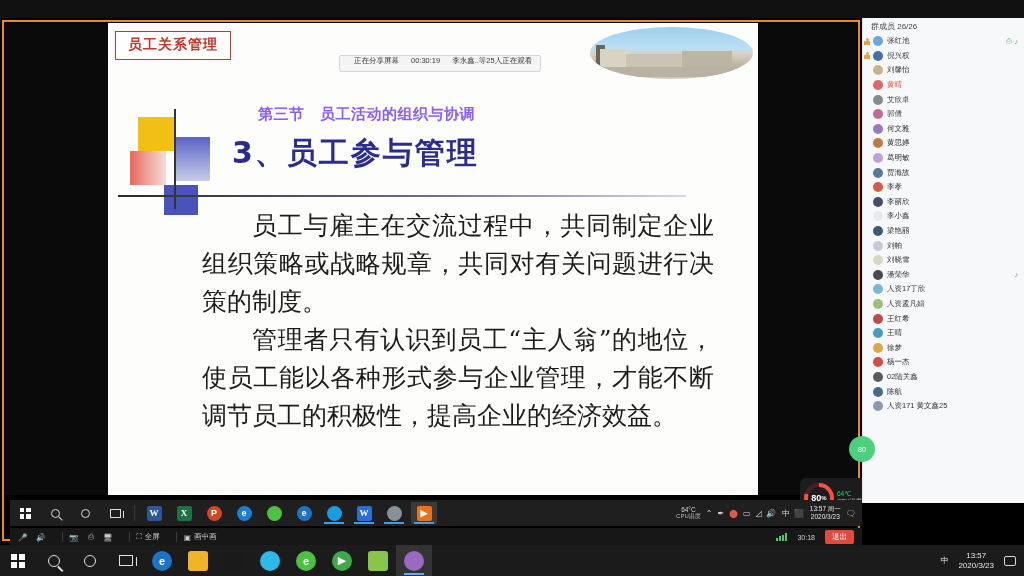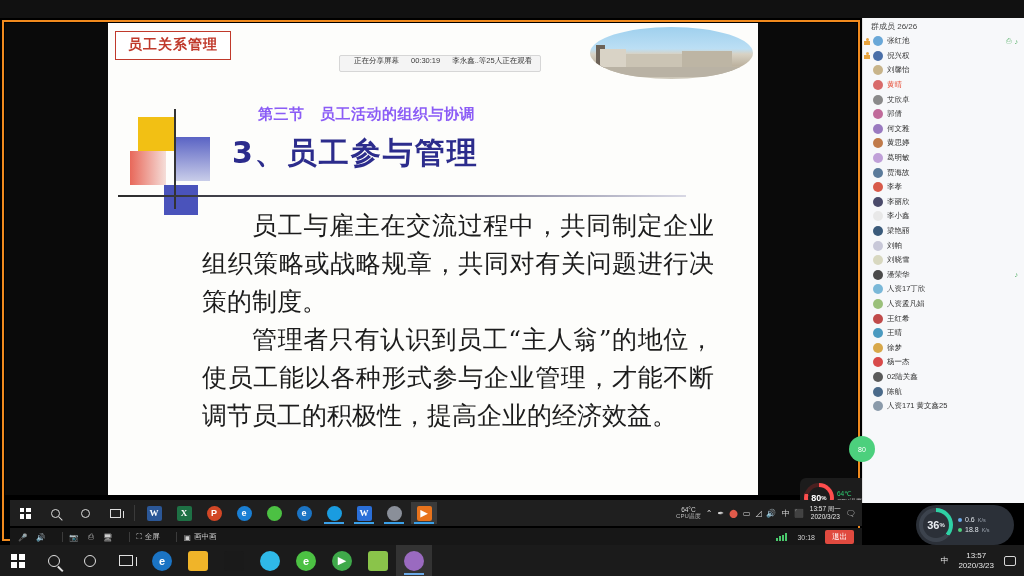--- a/index.html
+++ b/index.html
@@ -571,34 +571,14 @@
     <div class="otb-right">
       <span>中</span>
       <div class="o-clock">
         <div>13:57</div>
         <div>2020/3/23</div>
       </div>
       <div class="o-notif"></div>
     </div>
   </div>
 
-  <div class="net-widget">
-    <div class="net-ring">
-      <div class="net-num">
-        <span>36</span>
-          <span style="font-size:6px">%</span>
-      </div>
-    </div>
-    <div class="net-rows">
-      <div class="net-row">
-        <span class="net-dot" id="up-dot" style="background: rgb(106, 168, 232);"></span>
-        <span>0.6</span>
-        <span class="net-unit">K/s</span>
-      </div>
-      <div class="net-row">
-        <span class="net-dot" id="down-dot" style="background: rgb(76, 208, 125);"></span>
-        <span>18.8</span>
-        <span class="net-unit">K/s</span>
-      </div>
-    </div>
-  </div>
 
 </div>
 
 </body></html>

